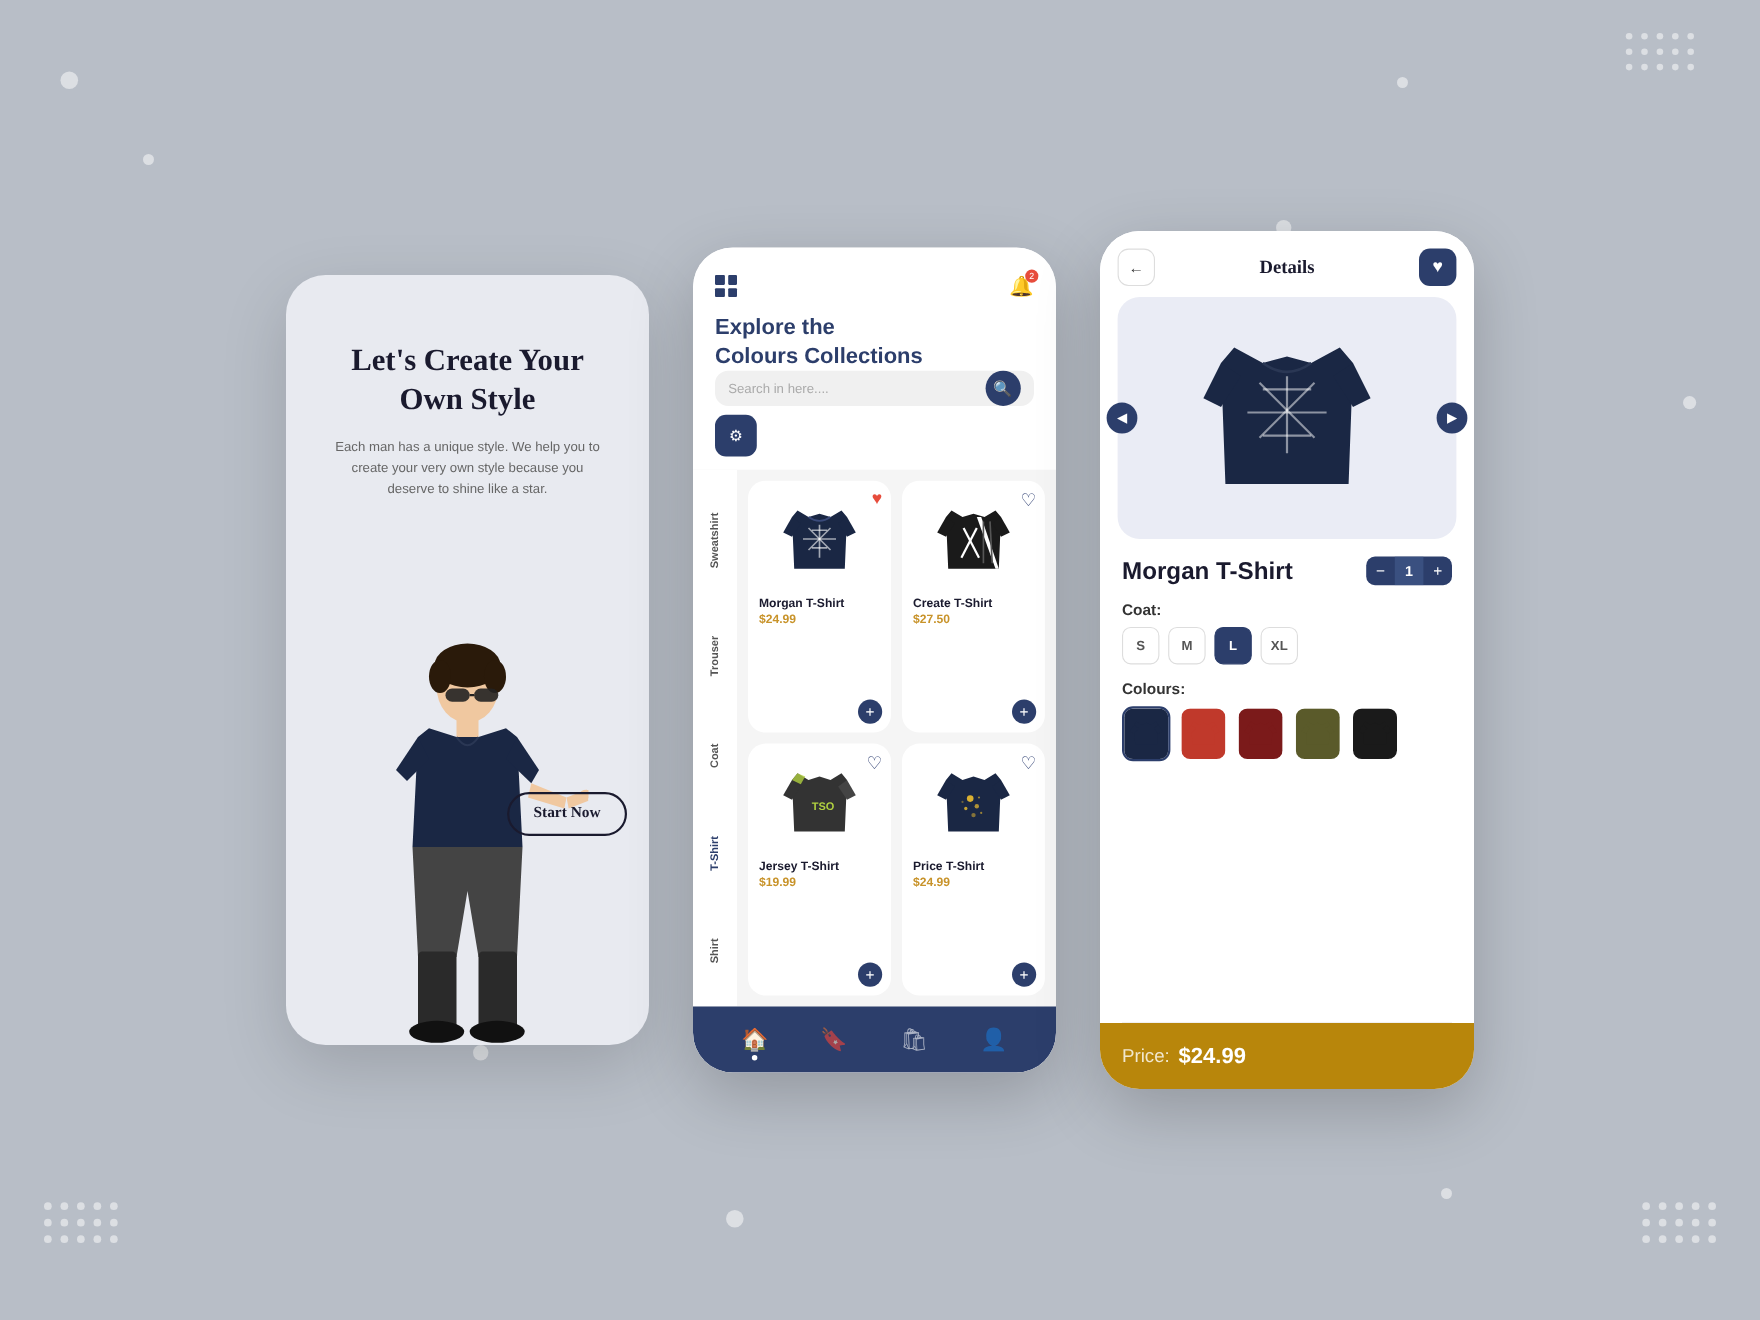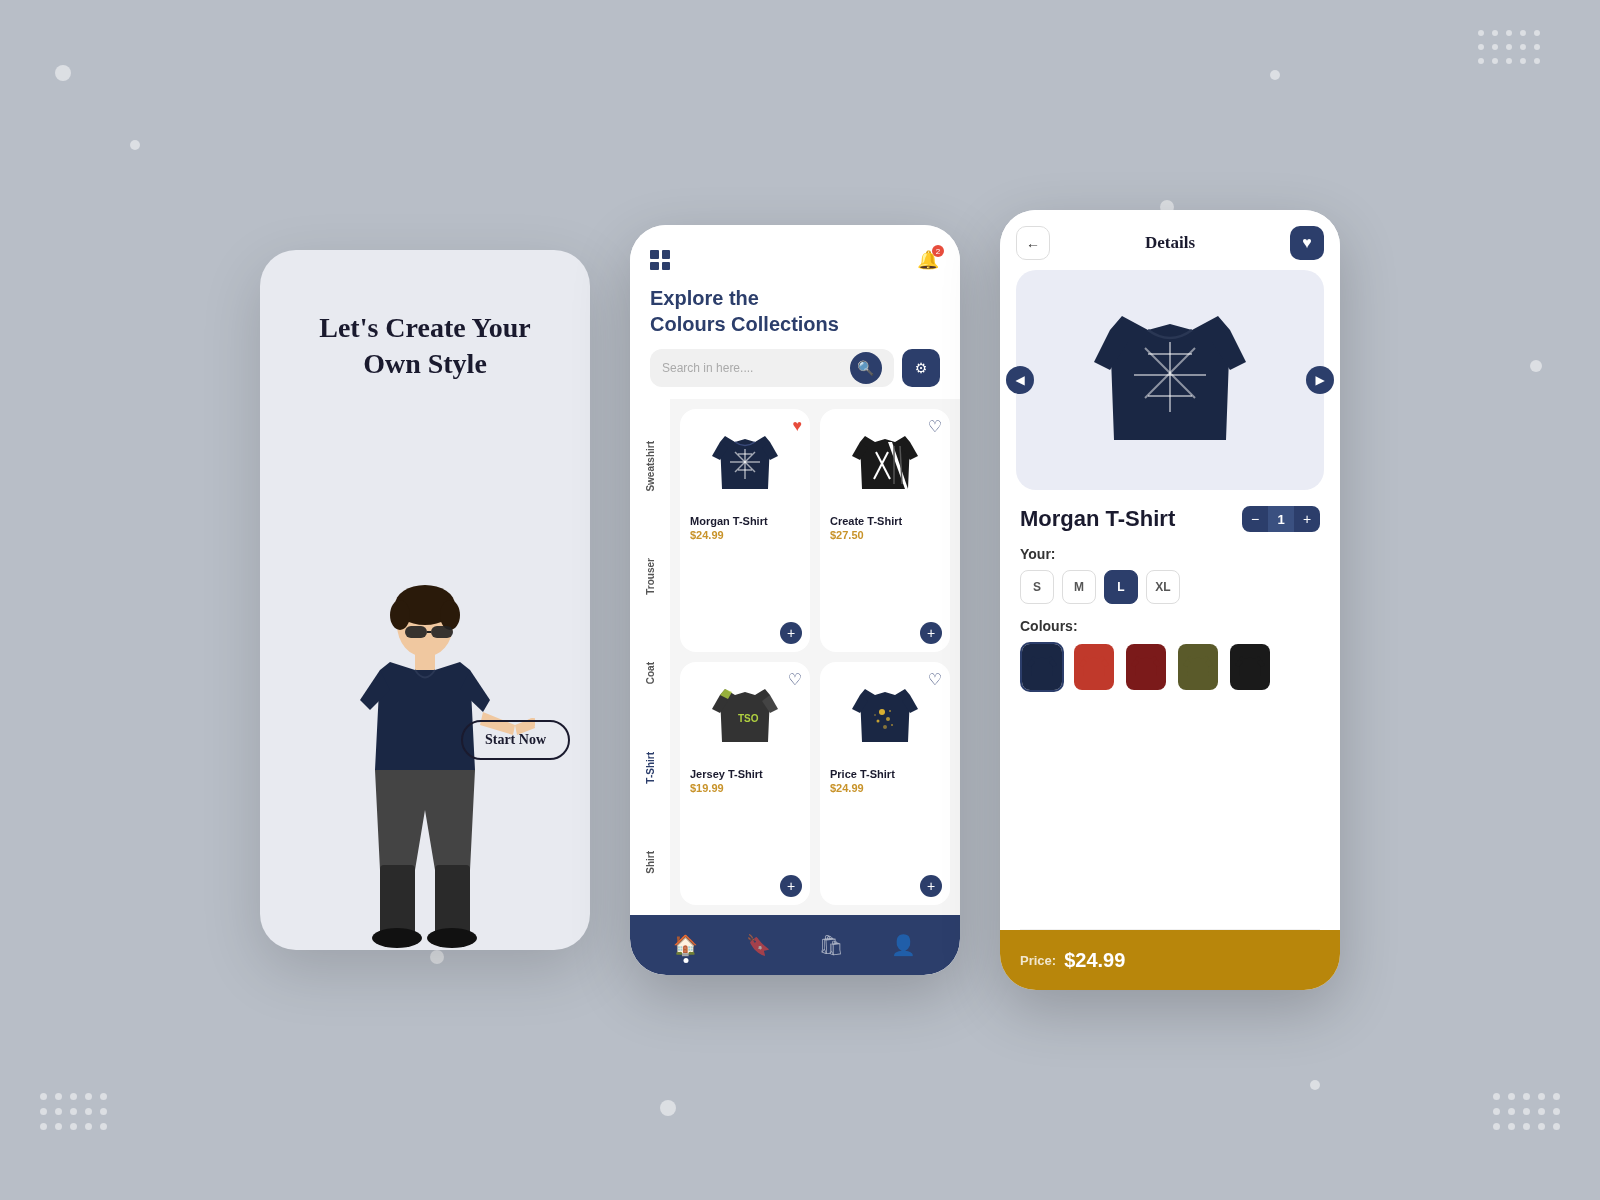--- a/index.html
+++ b/index.html
@@ -136,21 +136,21 @@
     }
     .browse-heading {
       font-size: 20px;
       font-weight: 700;
       color: #2c3e6b;
       line-height: 1.3;
     }
     .search-row {
       display: flex;
       gap: 8px;
-      margin-top: 12px;
+      flex-direction: column;
     }
     .search-box {
       flex: 1;
       background: #f0f0f0;
       border-radius: 12px;
       display: flex;
       align-items: center;
       padding: 0 12px;
       height: 38px;
       gap: 8px;
@@ -486,23 +486,22 @@
     }
     .price-section {
       flex: 1;
       background: #b8860b;
       display: flex;
       align-items: center;
       padding: 0 20px;
       gap: 8px;
     }
     .price-label {
-      font-size: 13px;
+      font-size: 17px;
       color: rgba(255,255,255,0.8);
-      font-weight: bold;
     }
     .price-value {
       font-size: 20px;
       font-weight: 800;
       color: white;
     }
     .buy-btn {
       flex: 1;
       background: #2c3e6b;
       display: flex;
@@ -603,20 +602,21 @@
   </div>
 </div>
 
 <div class="screens-container">
 
   <div class="screen-intro">
     <div class="intro-title">
       <span>Let's Create Your</span><br>
       <span>Own Style</span>
     </div>
+    <p class="intro-subtitle">Each man has a unique style. We help you to create your very own style because you deserve to shine like a star.</p>
 
     <svg class="person-illustration" viewBox="0 0 220 380" xmlns="http://www.w3.org/2000/svg">
 
       <ellipse cx="110" cy="55" rx="28" ry="32" fill="#f0c8a0"></ellipse>
 
       <ellipse cx="110" cy="35" rx="30" ry="20" fill="#2a1a0a"></ellipse>
       <ellipse cx="85" cy="45" rx="10" ry="15" fill="#2a1a0a"></ellipse>
       <ellipse cx="135" cy="45" rx="10" ry="15" fill="#2a1a0a"></ellipse>
 
       <rect x="90" y="56" width="22" height="12" rx="6" fill="#222" opacity="0.9"></rect>
@@ -814,21 +814,21 @@
       <div class="product-title-row">
         <div class="main-product-name">Morgan T-Shirt</div>
         <div class="quantity-control">
           <div class="qty-btn">−</div>
           <div class="qty-value">1</div>
           <div class="qty-btn">+</div>
         </div>
       </div>
 
       <div class="size-section">
-        <div class="section-label">Your:</div>
+        <div class="section-label">Coat:</div>
         <div class="size-options">
           <div class="size-option">S</div>
           <div class="size-option">M</div>
           <div class="size-option selected">L</div>
           <div class="size-option">XL</div>
         </div>
       </div>
 
       <div class="colour-section">
         <div class="section-label">Colours:</div>

